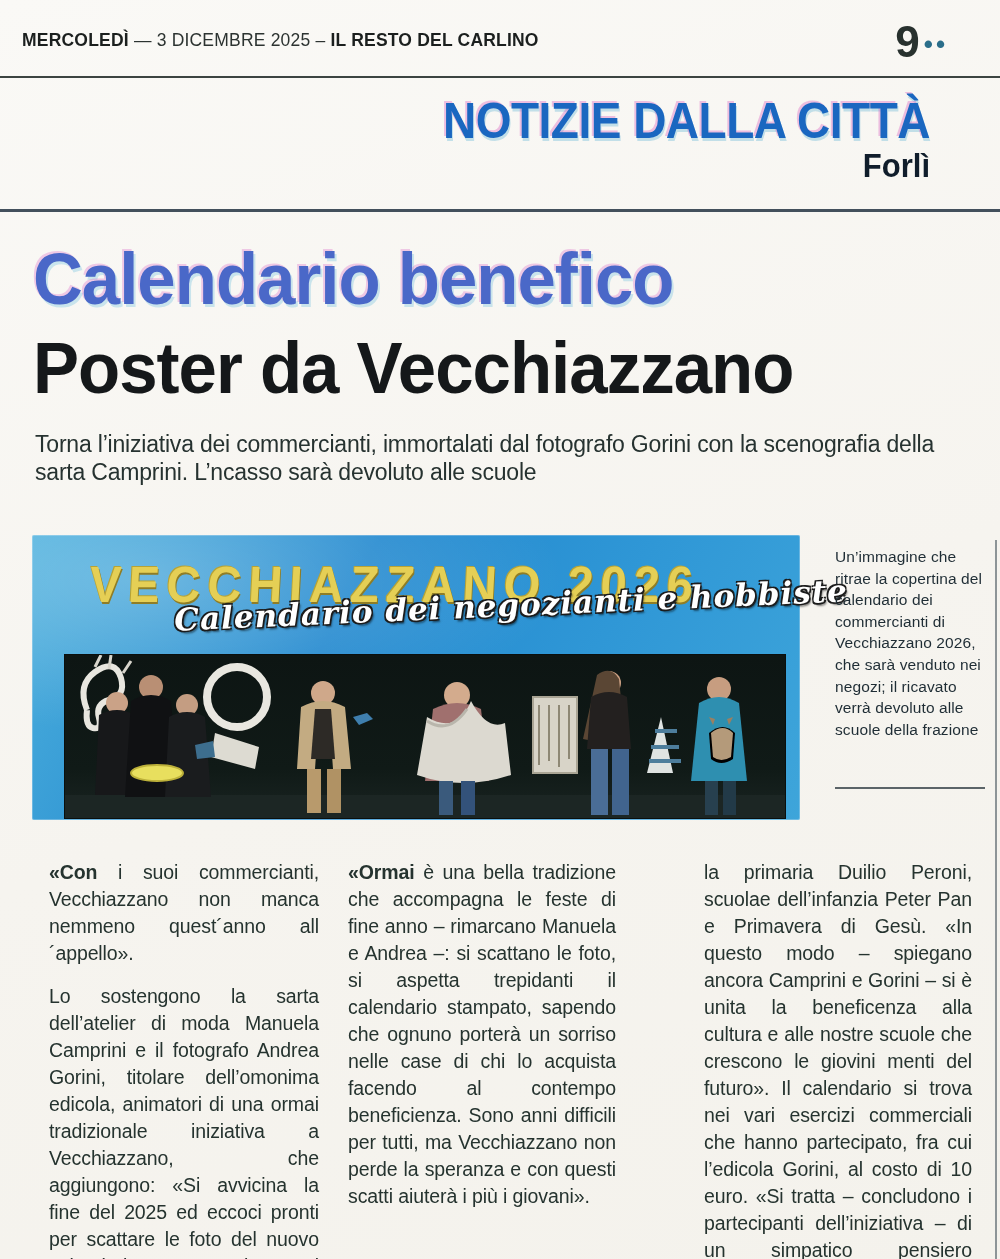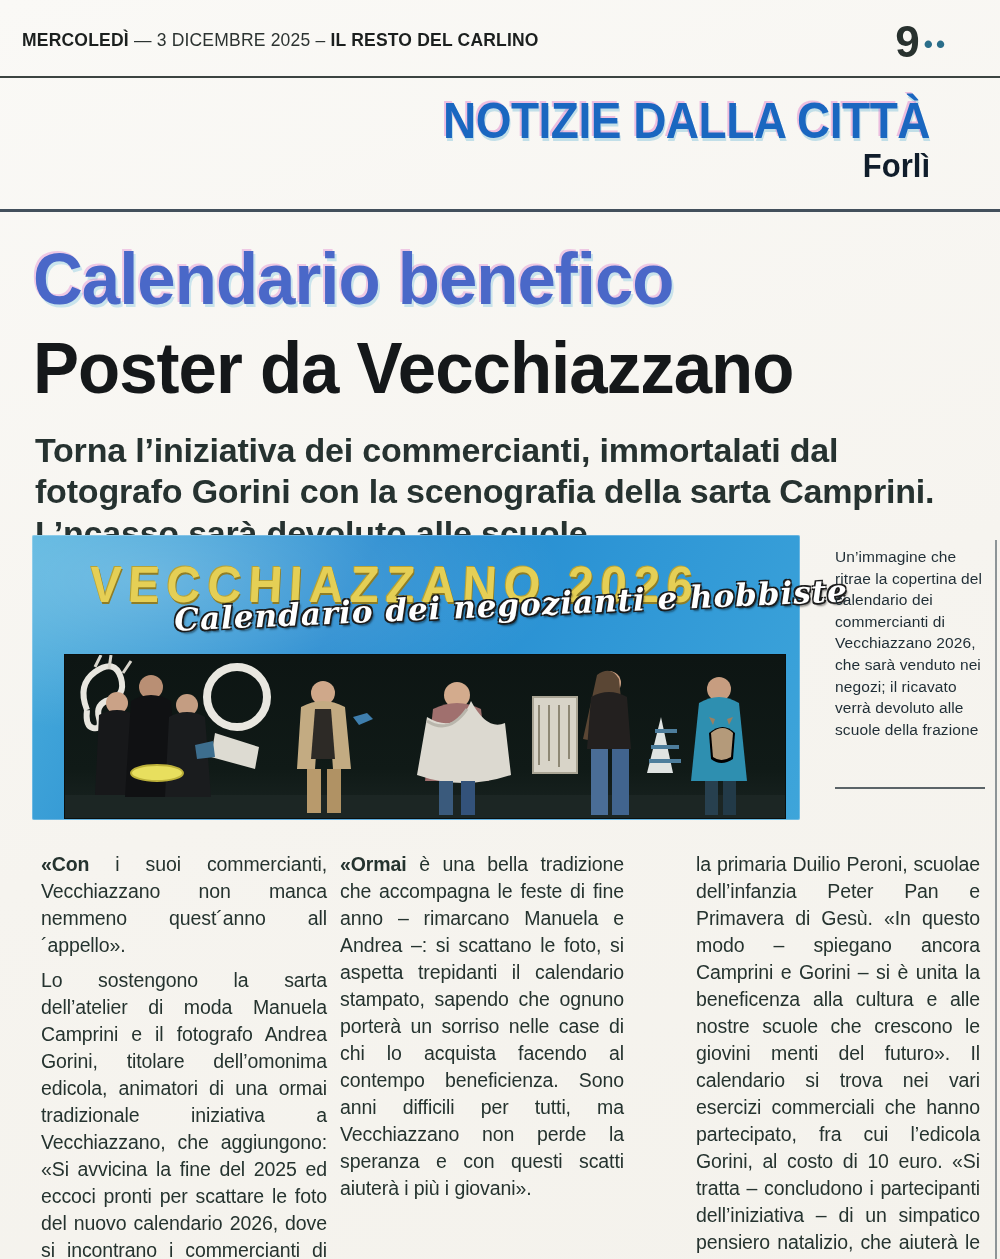--- a/index.html
+++ b/index.html
@@ -56,22 +56,22 @@
     transform:scaleY(1.04);transform-origin:top left;
   }
   .headline{
     position:absolute;left:33px;top:332px;
     font-size:69px;font-weight:700;letter-spacing:-1px;line-height:1;
     color:#15181a;
     transform:scaleY(1.06);transform-origin:top left;
   }
   .standfirst{
     position:absolute;left:35px;top:430px;width:950px;
-    font-size:34px;line-height:1.22;letter-spacing:-.2px;
-    color:#263230;font-weight:700;
+    font-size:23px;line-height:1.22;letter-spacing:-.2px;
+    color:#263230;font-weight:400;
   }
 
   
   .photo{
     position:absolute;left:32px;top:535px;width:768px;height:285px;
     background:
       radial-gradient(ellipse at 15% 15%, rgba(255,255,255,.25), rgba(255,255,255,0) 45%),
       linear-gradient(118deg,#4db0dd 0%,#2389cf 38%,#2f97d6 68%,#3ea5da 100%);
     border-radius:2px;
     box-shadow:inset 0 0 0 1px rgba(255,255,255,.25);
@@ -112,21 +112,21 @@
   .v-rule{
     position:absolute;left:995px;top:540px;width:2px;height:719px;background:#8d9497;
   }
 
   
   .col{
     position:absolute;top:843px;
     font-size:19.5px;line-height:27px;color:#25332f;
     text-align:justify;letter-spacing:-.1px;
   }
-  .col p{margin:8px;}
+  .col p{margin:16px;}
   .col .lead{font-weight:700;}
   .col1{left:33px;width:302px;}
   .col2{left:332px;width:300px;}
   .col3{left:688px;width:300px;}
 </style>
 </head>
 <body>
 
 <div class="page">
 

